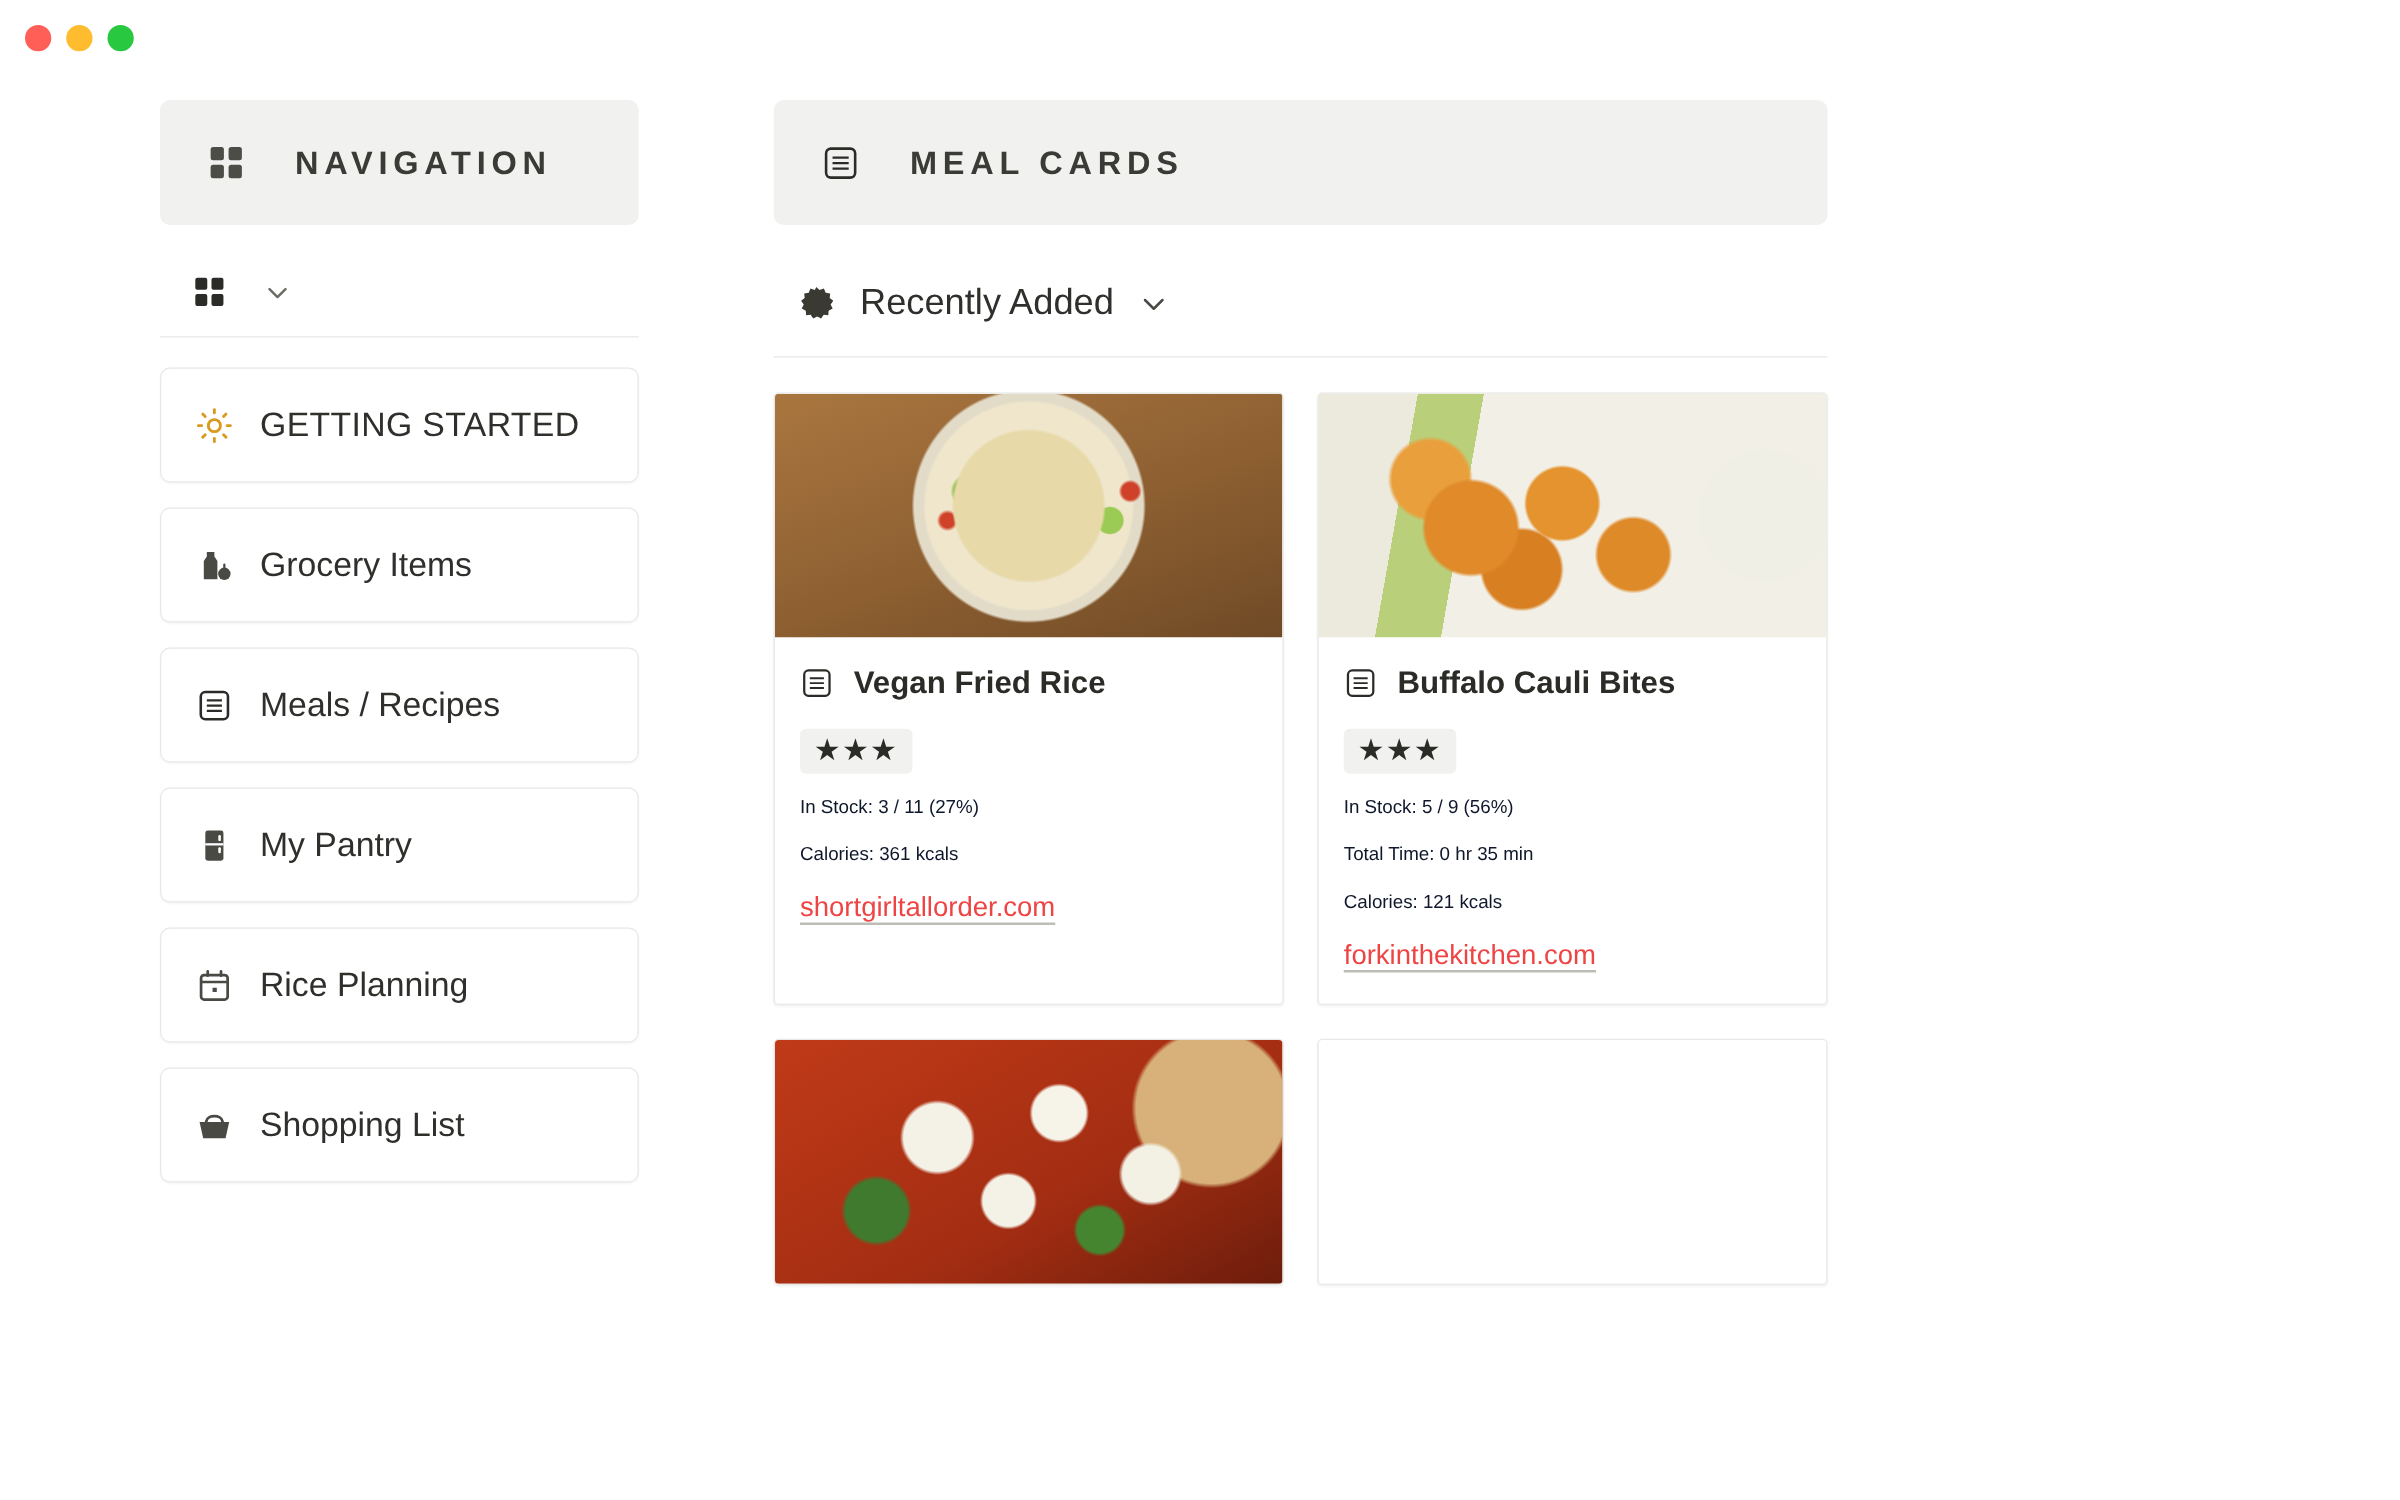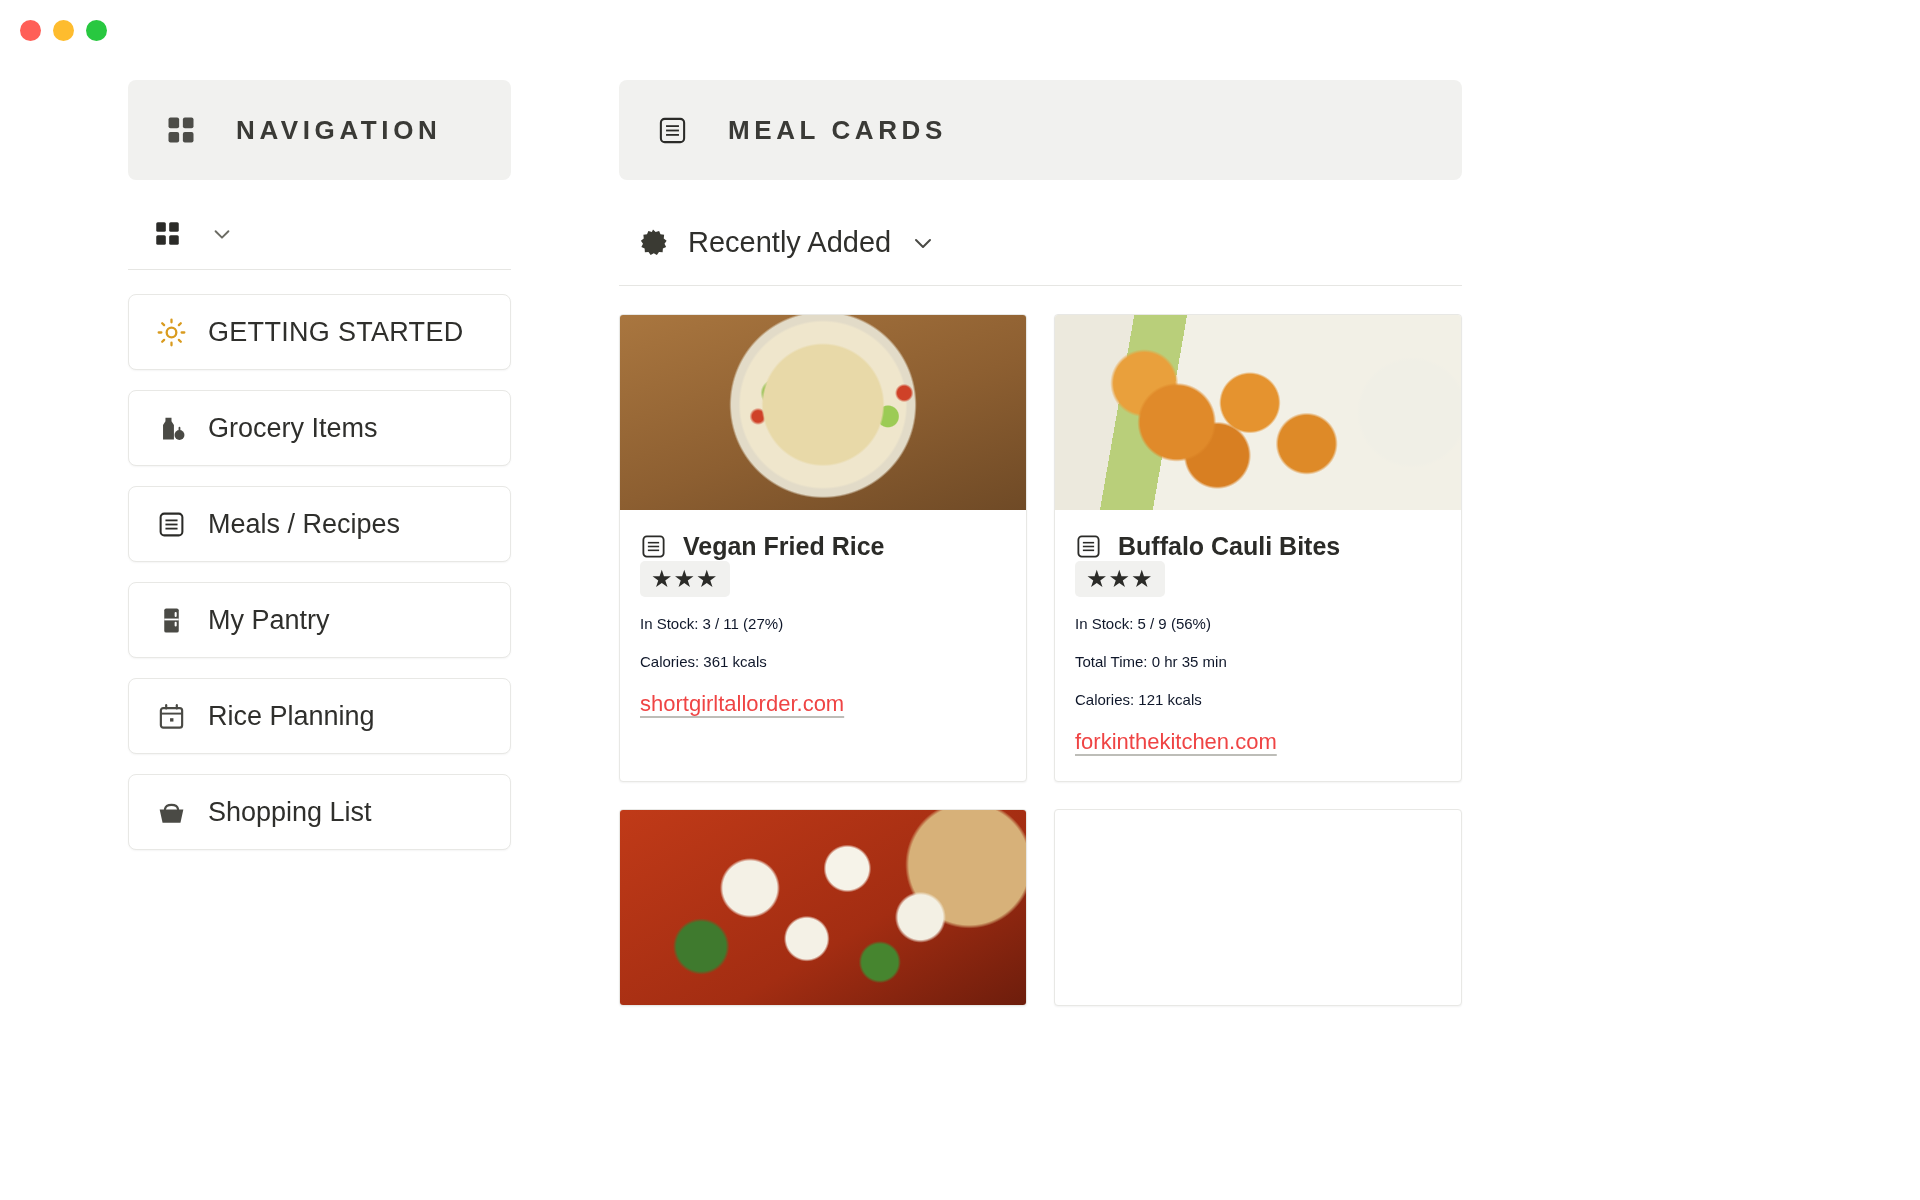--- a/index.html
+++ b/index.html
@@ -29,21 +29,21 @@
     padding-left:38px;
   }
   .panel-head .title {
     font-size:26px; font-weight:bold; letter-spacing:4.6px; color:#3a3a36;
   }
   .grid-row { display:flex; align-items:center; gap:30px; padding:40px 0 22px 26px; }
   .divider { height:1px; background:#e6e6e3; }
 
   .nav-list { padding-top:24px; display:flex; flex-direction:column; gap:20px; }
   .nav-item {
-    height:76px; background:#fff;
+    height:92px; background:#fff;
     border:1px solid #e8e8e5; border-radius:8px;
     box-shadow:0 1px 2px rgba(0,0,0,.045);
     display:flex; align-items:center; gap:22px; padding-left:28px;
     cursor:pointer;
   }
   .nav-item .label { font-size:27px; color:#2f2f2c; }
   .nav-item .label.caps { letter-spacing:.3px; }
 
   
   .main { width:843px; flex:0 0 843px; }
@@ -51,21 +51,21 @@
   .section-row .heading { font-size:29px; font-weight:normal; color:#2f2f2c; }
 
   .cards { display:grid; grid-template-columns:1fr 1fr; gap:27px; padding-top:28px; }
   .card {
     background:#fff; border:1px solid #e8e8e5; border-radius:4px;
     box-shadow:0 1px 2px rgba(0,0,0,.05);
     overflow:hidden;
   }
   .card-img { height:195px; width:100%; position:relative; overflow:hidden; }
   .card-body { padding:22px 20px 26px 20px; }
-  .card-title-row { display:flex; align-items:center; gap:16px; }
+  .card-title-row { display:flex; align-items:center; gap:16px; margin-bottom:22px; }
   .card-title { font-size:25px; font-weight:bold; color:#2b2b28; white-space:nowrap; }
   .stars {
     display:inline-flex; gap:2px; background:#f1f1ef;
     border-radius:5px; padding:4px 11px; margin-bottom:18px;
     font-size:24px; line-height:1.15; color:#2b2b28; letter-spacing:1px;
   }
   .stat { font-size:15px; color:#0f172a; margin-bottom:21px; }
   .card-link {
     font-size:22px; color:#ef4444; text-decoration:underline;
     text-underline-offset:5px; text-decoration-color:#bdbdb8;

